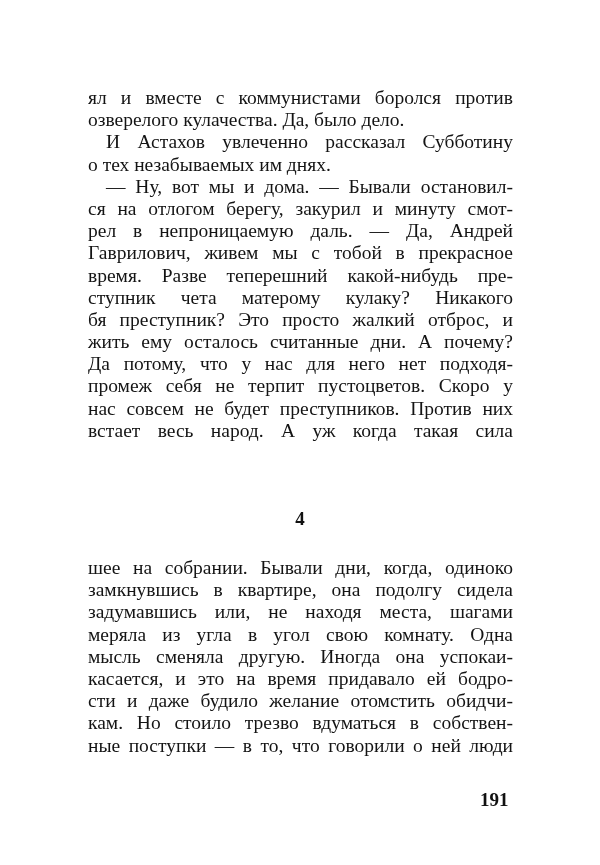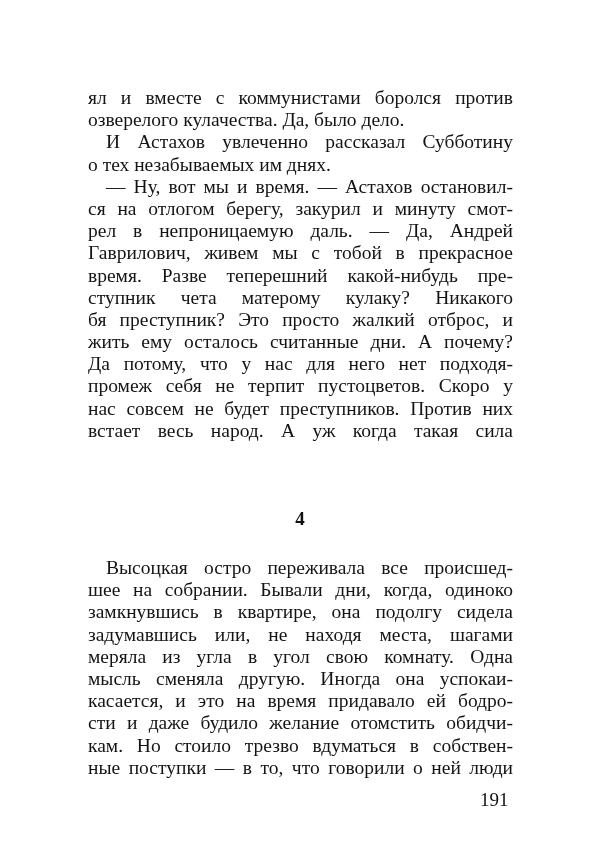--- a/index.html
+++ b/index.html
@@ -27,53 +27,52 @@
     position: absolute; left: 0; width: 600px; top: 492px;
     text-align: center;
     font-family: "Liberation Serif", "DejaVu Serif", serif;
     font-weight: bold; font-size: 19px; color: #111;
     padding-left: 0;
   }
   .section-number span { position: relative; left: 0px; }
   .page-number {
     position: absolute; left: 480px; top: 773px;
     font-family: "Liberation Serif", "DejaVu Serif", serif;
-    font-weight: normal; font-size: 19px; color: #111;
+    font-weight: bold; font-size: 19px; color: #111;
   }
 </style>
 </head>
 <body>
 
 <div class="page">
 
   <div class="text-block" id="block-1">
     <span class="line">ял и вместе с коммунистами боролся против</span>
     <span class="line last">озверелого кулачества. Да, было дело.</span>
     <span class="line indent">И Астахов увлеченно рассказал Субботину</span>
     <span class="line last">о тех незабываемых им днях.</span>
-    <span class="line indent">— Ну, вот мы и время. — Астахов остановил-</span>
+    <span class="line indent">— Ну, вот мы и дома. — Бывали остановил-</span>
     <span class="line">ся на отлогом берегу, закурил и минуту смот-</span>
     <span class="line">рел в непроницаемую даль. — Да, Андрей</span>
     <span class="line">Гаврилович, живем мы с тобой в прекрасное</span>
     <span class="line">время. Разве теперешний какой-нибудь пре-</span>
     <span class="line">ступник чета матерому кулаку? Никакого</span>
     <span class="line">бя преступник? Это просто жалкий отброс, и</span>
     <span class="line">жить ему осталось считанные дни. А почему?</span>
     <span class="line">Да потому, что у нас для него нет подходя-</span>
     <span class="line">промеж себя не терпит пустоцветов. Скоро у</span>
     <span class="line">нас совсем не будет преступников. Против них</span>
     <span class="line">встает весь народ. А уж когда такая сила</span>
   </div>
 
   <div class="section-number">
     <span>4</span>
   </div>
 
   <div class="text-block" id="block-2">
-    <span class="line indent">Высоцкая остро переживала все происшед-</span>
     <span class="line">шее на собрании. Бывали дни, когда, одиноко</span>
     <span class="line">замкнувшись в квартире, она подолгу сидела</span>
     <span class="line">задумавшись или, не находя места, шагами</span>
     <span class="line">меряла из угла в угол свою комнату. Одна</span>
     <span class="line">мысль сменяла другую. Иногда она успокаи-</span>
     <span class="line">касается, и это на время придавало ей бодро-</span>
     <span class="line">сти и даже будило желание отомстить обидчи-</span>
     <span class="line">кам. Но стоило трезво вдуматься в собствен-</span>
     <span class="line">ные поступки — в то, что говорили о ней люди</span>
   </div>

